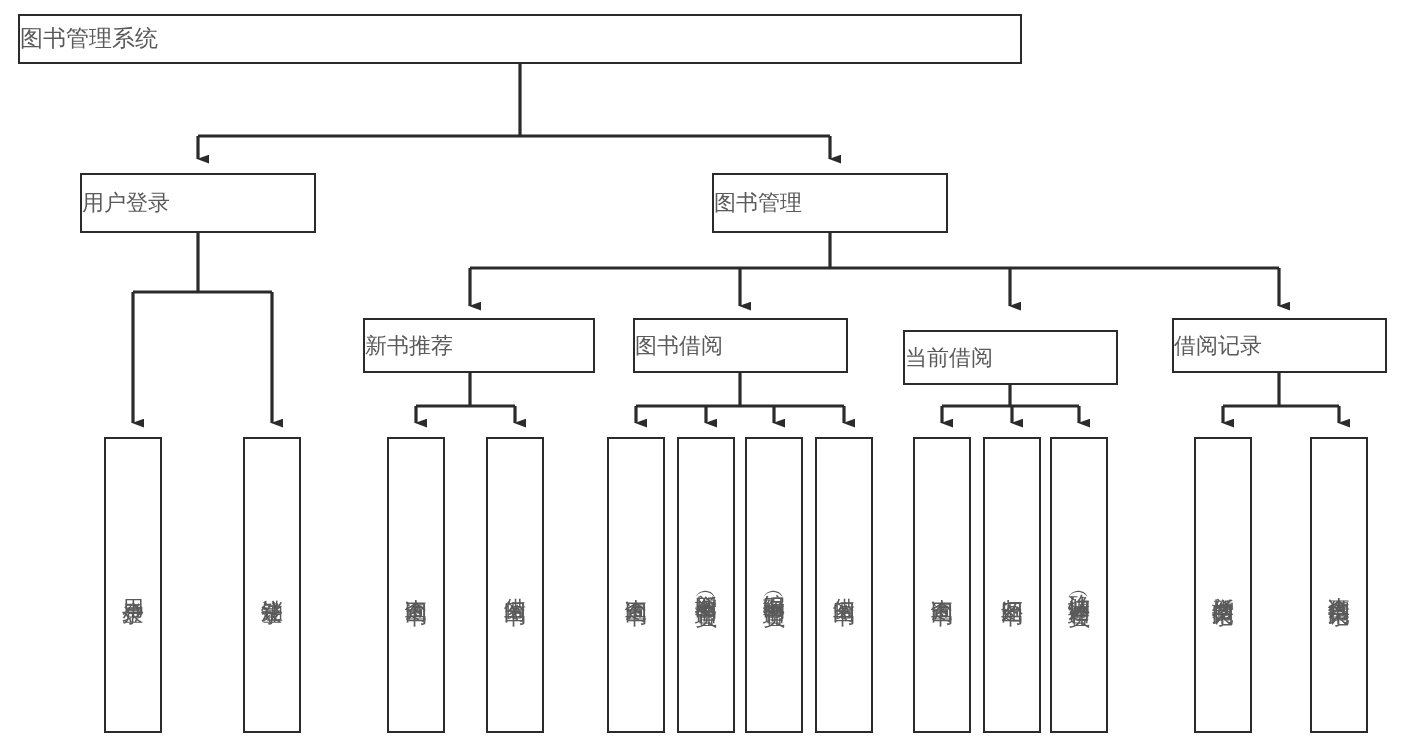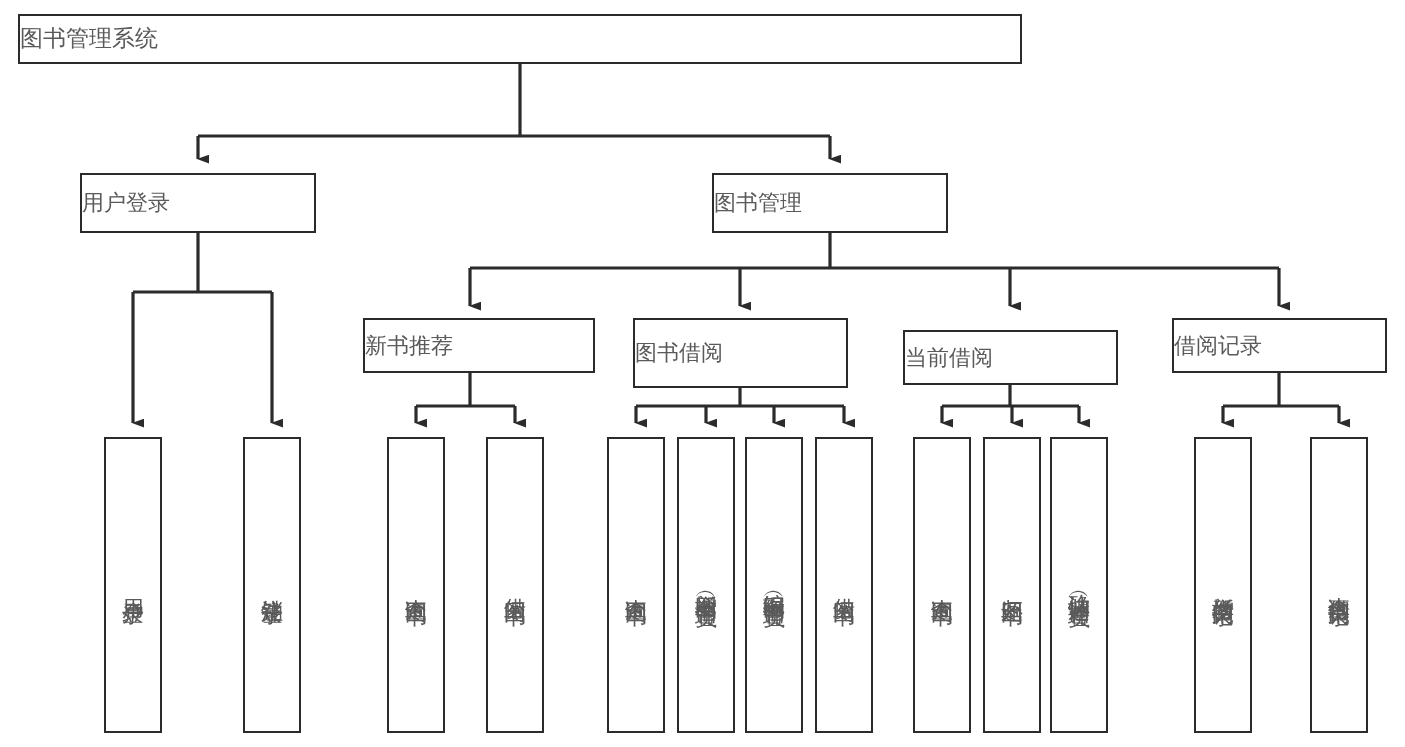--- a/index.html
+++ b/index.html
@@ -135,21 +135,21 @@
   </div>
 
   <div class="node lvl1" style="left:712px; top:173px; width:236px; height:60px;">
     <span class="node-label">图书管理</span>
   </div>
 
   <div class="node lvl2" style="left:363px; top:318px; width:232px; height:55px;">
     <span class="node-label">新书推荐</span>
   </div>
 
-  <div class="node lvl2" style="left:633px; top:318px; width:215px; height:70px;">
+  <div class="node lvl2" style="left:633px; top:318px; width:215px; height:55px;">
     <span class="node-label">图书借阅</span>
   </div>
 
   <div class="node lvl2" style="left:903px; top:330px; width:215px; height:55px;">
     <span class="node-label">当前借阅</span>
   </div>
 
   <div class="node lvl2" style="left:1172px; top:318px; width:215px; height:55px;">
     <span class="node-label">借阅记录</span>
   </div>

